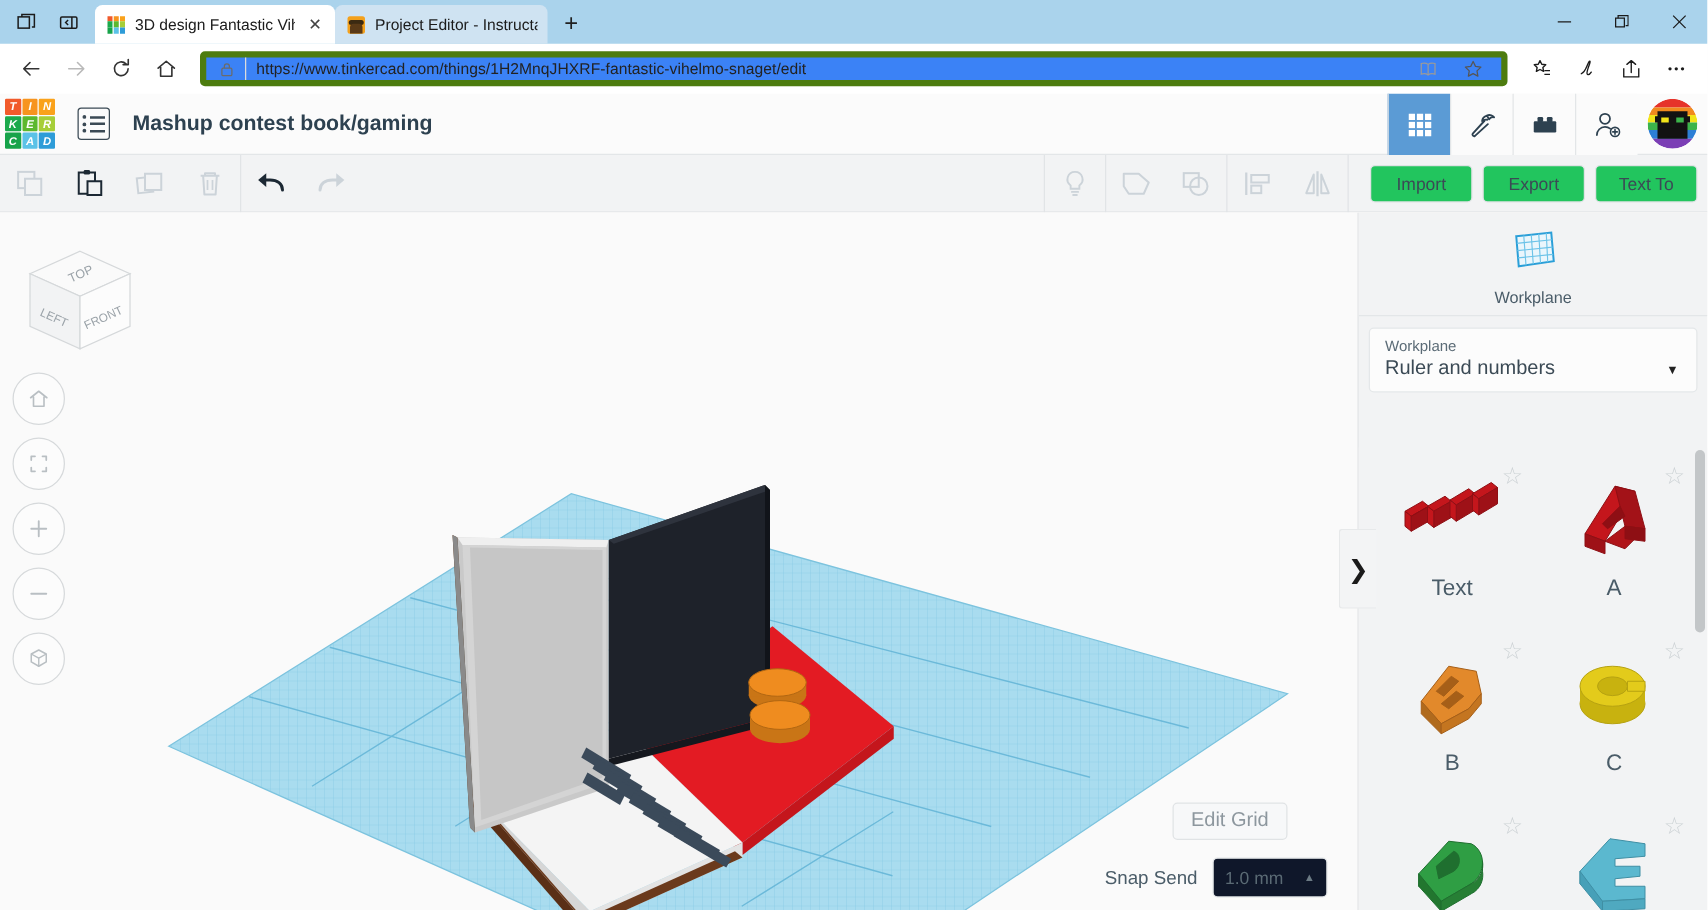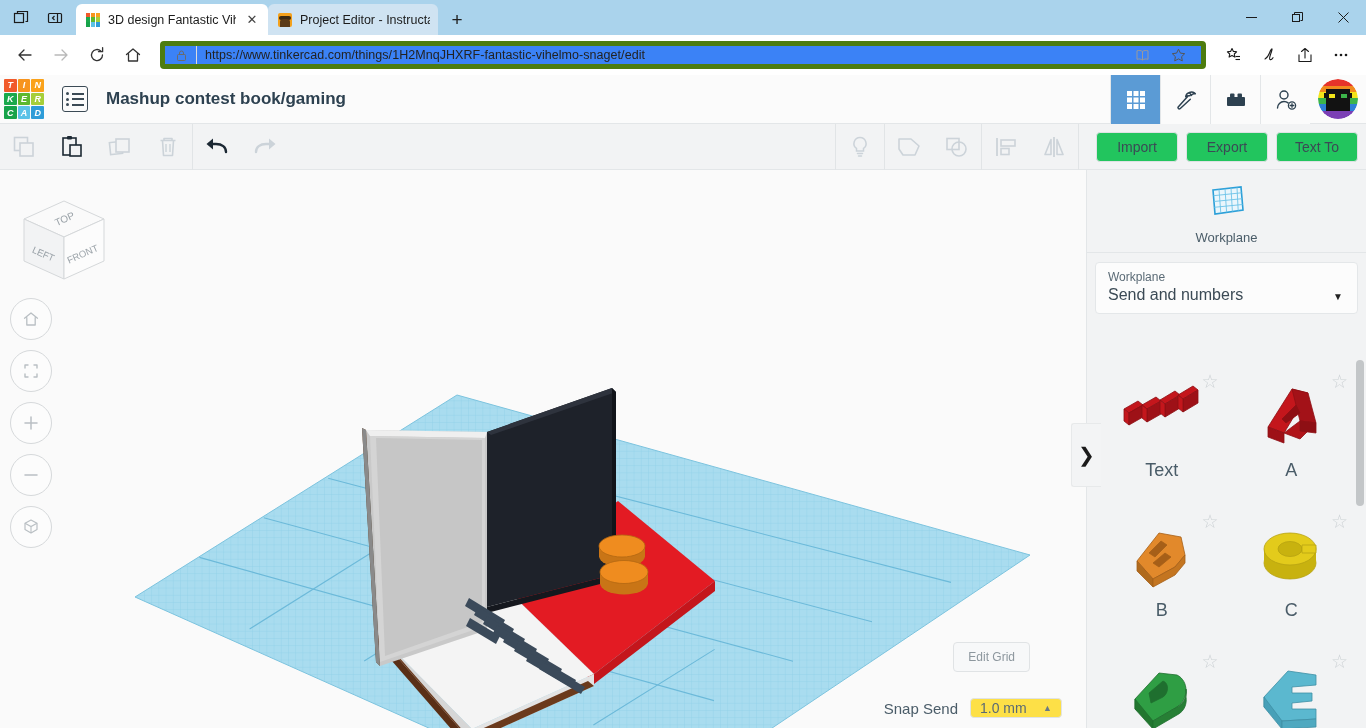--- a/index.html
+++ b/index.html
@@ -154,29 +154,29 @@
     color: #b9bfc3;
   }
 
   
   .scene { position: absolute; left: 0; top: 0; width: 1086px; height: 558px; }
 
   
   .edit-grid-btn {
     position: absolute; right: 56px; bottom: 56px; height: 30px; padding: 0 14px;
     border: 1px solid #e0e3e5; border-radius: 4px; background: #f7f8f9;
-    display: flex; align-items: center; font-size: 12px; color: #8d979e;
+    display: flex; align-items: center; font-size: 16px; color: #8d979e;
   }
   .snap-row {
     position: absolute; right: 24px; bottom: 10px; display: flex; align-items: center; gap: 12px;
   }
   .snap-label { font-size: 15px; color: #4a5c68; }
   .snap-select {
-    width: 92px; height: 20px; border: 1px solid #e0e3e5; border-radius: 4px;
-    background: #fde047; display: flex; align-items: center; justify-content: space-between;
+    width: 92px; height: 32px; border: 1px solid #e0e3e5; border-radius: 4px;
+    background: #0f172a; display: flex; align-items: center; justify-content: space-between;
     padding: 0 9px; font-size: 14px; color: #5a6a74;
   }
 
   
   .collapse-tab {
     position: absolute; left: 1071px; top: 253px; width: 30px; height: 64px;
     background: #f3f4f5; border: 1px solid #e7e9ea; border-right: none;
     border-radius: 3px 0 0 3px; display: flex; align-items: center; justify-content: center;
     font-size: 20px; color: #1a1a1a; z-index: 5;
   }
@@ -696,21 +696,21 @@
               </g>
             </svg>
           </span>
           <span class="rtool-label">Workplane</span>
         </div>
       </div>
 
       <div class="rpanel-select-wrap">
         <div class="rpanel-select">
           <div class="rpanel-select-sub">Workplane</div>
-          <div class="rpanel-select-main">Send and numbers</div>
+          <div class="rpanel-select-main">Ruler and numbers</div>
           <div class="rpanel-select-arrow">▼</div>
         </div>
       </div>
 
       <div class="shapes-scroll">
         <div class="shapes-grid">
 
           <div class="shape-cell">
             <span class="shape-star">☆</span>
             <span class="shape-art">

